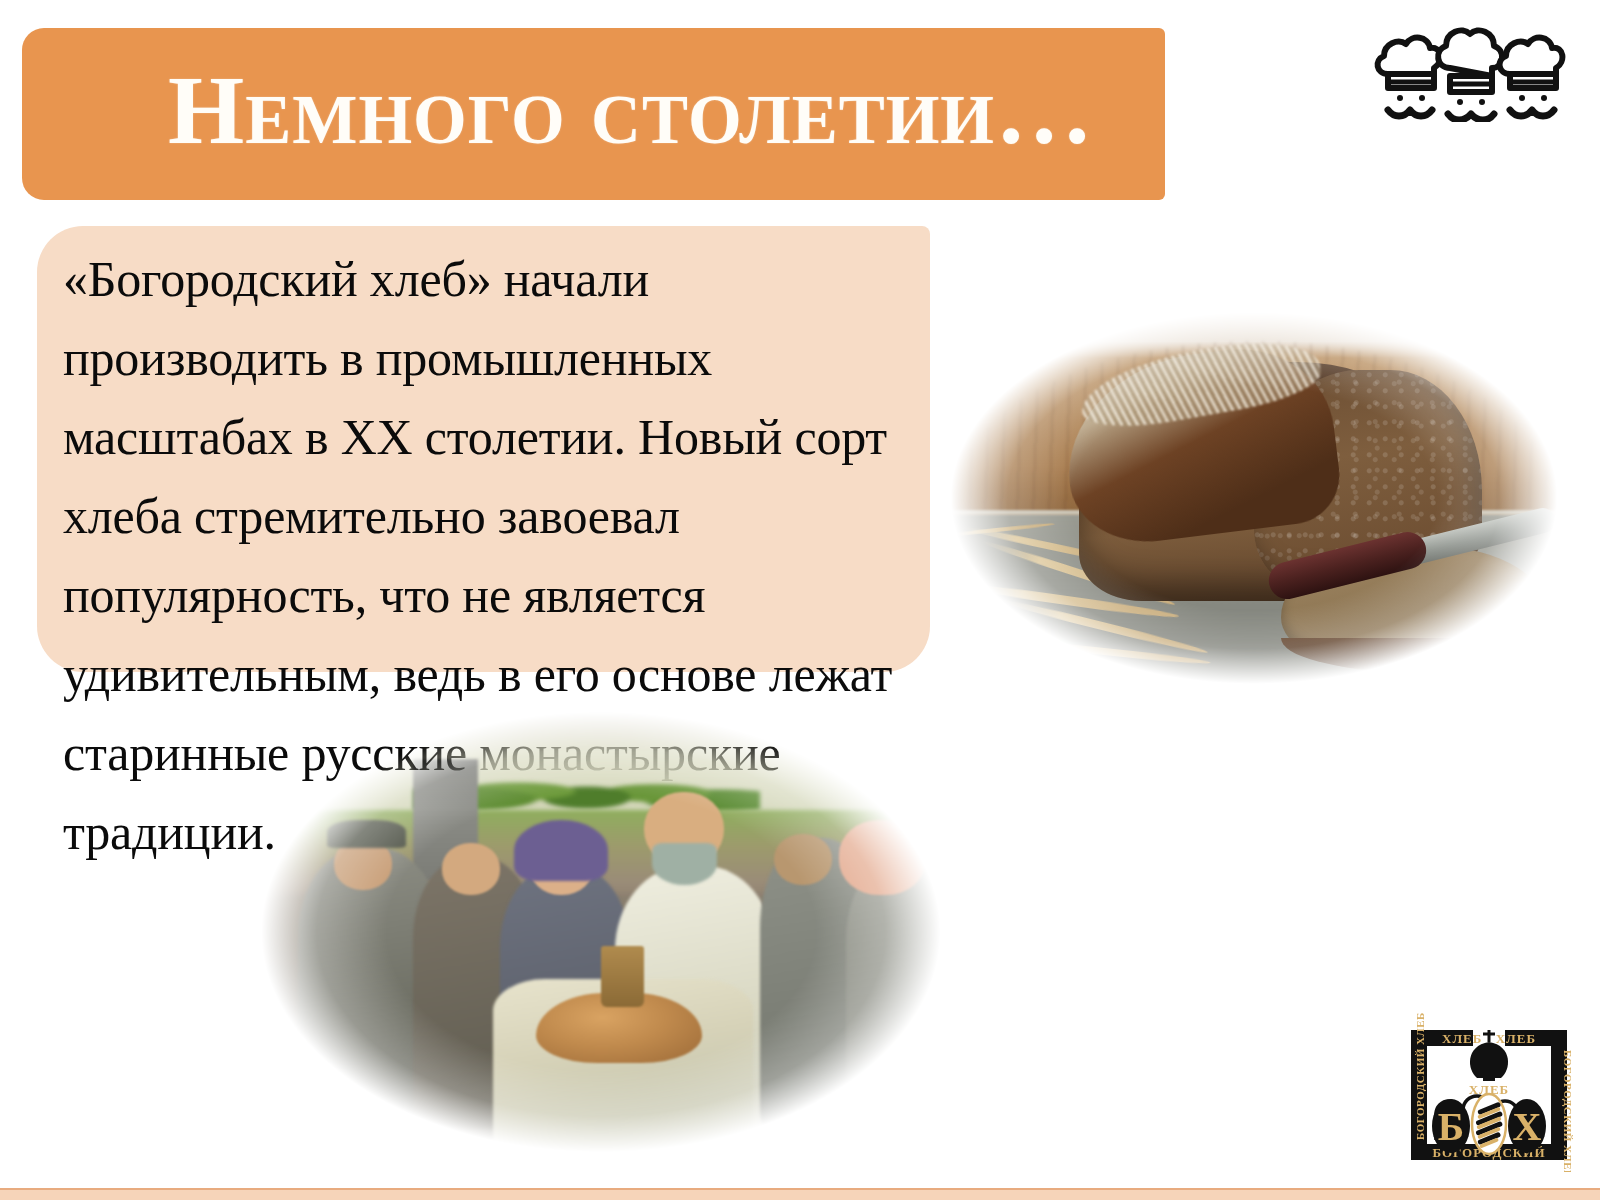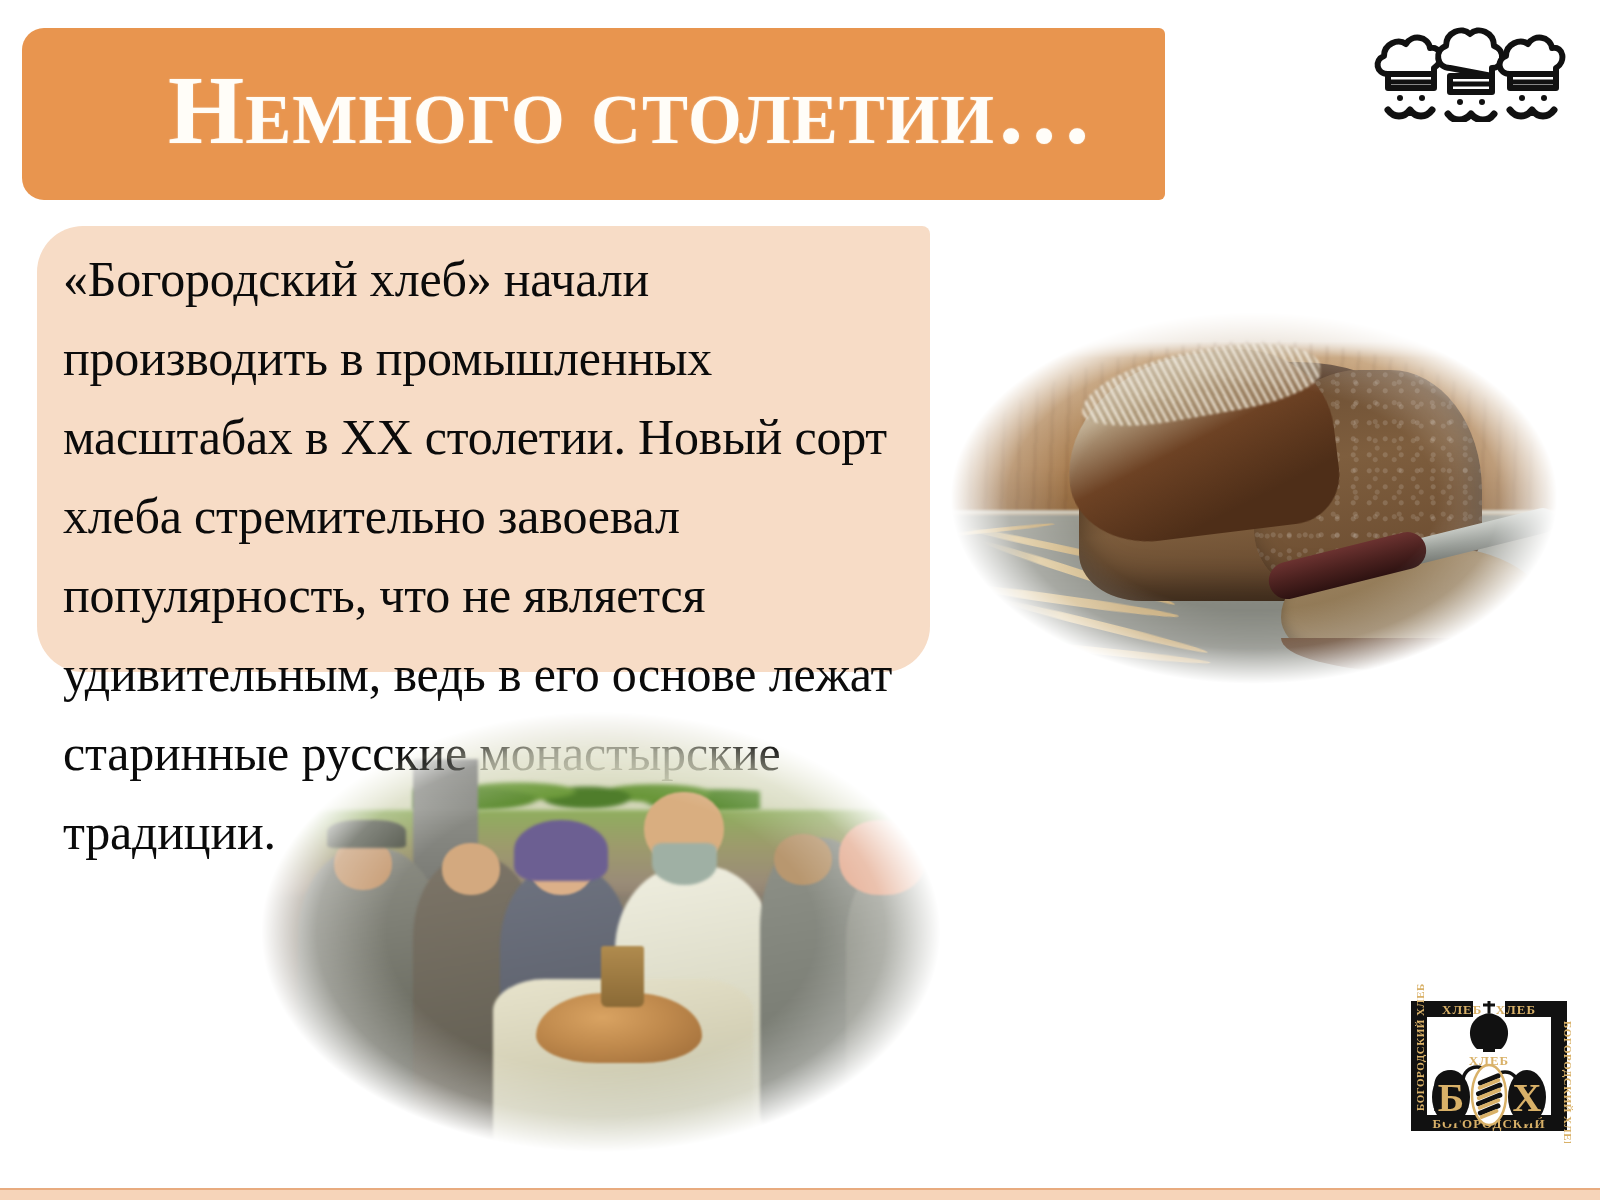--- a/index.html
+++ b/index.html
@@ -264,21 +264,21 @@
     position: absolute; left: 35%; top: 60%; width: 36%; height: 38%;
     background: linear-gradient(170deg,#e7e3cc 0%, #d6d2b8 40%, #b9bca6 100%);
     border-radius: 20% 20% 10% 10% / 18% 18% 10% 10%;
     filter: blur(1.6px);
   }
 
   
   #brand-logo {
     position: absolute;
     left: 1403px;
-    top: 983px;
+    top: 1012px;
     width: 172px;
     height: 160px;
   }
 
   
   #bottom-bar {
     position: absolute;
     left: 0;
     top: 1188px;
     width: 1600px;

